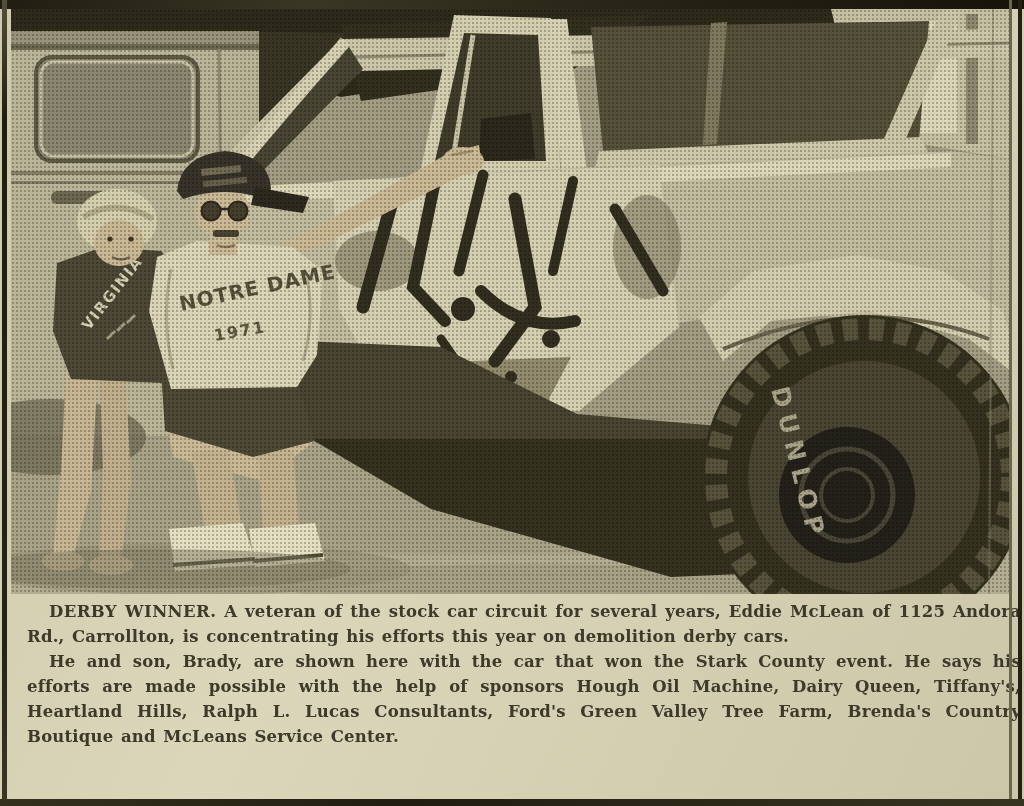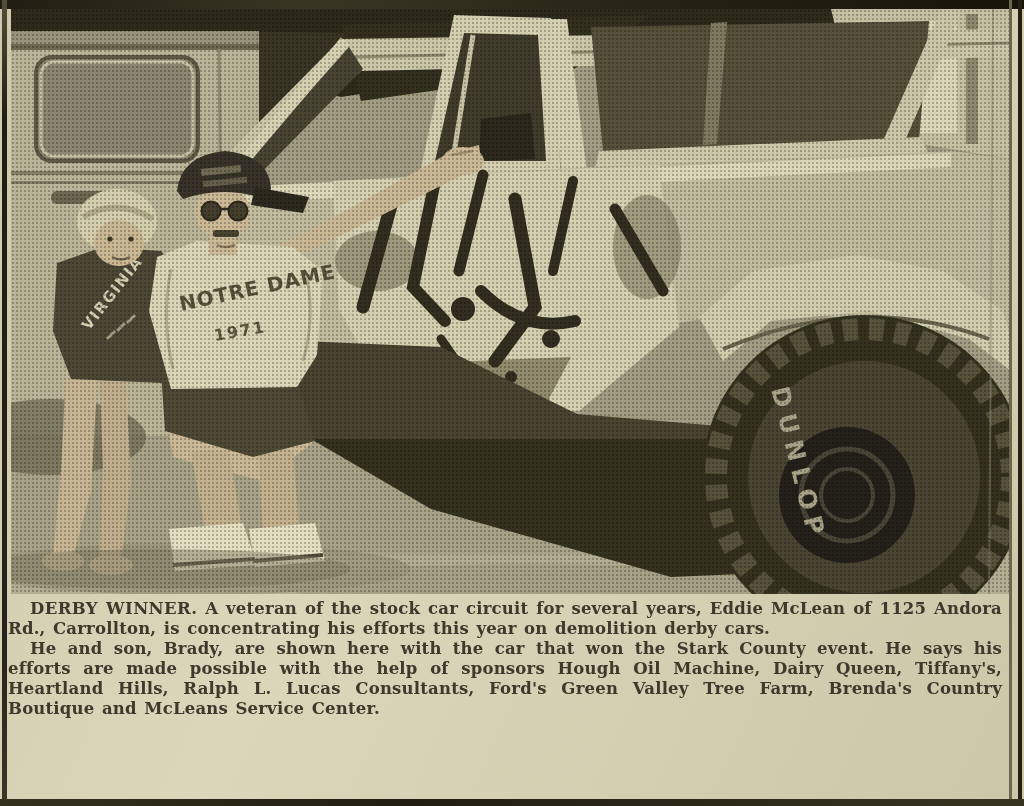--- a/index.html
+++ b/index.html
@@ -31,23 +31,23 @@
   
   .halftone{
     position:absolute;left:0;top:0;width:1000px;height:585px;pointer-events:none;
     background-image:
       radial-gradient(rgba(46,42,28,.28) 1px, rgba(0,0,0,0) 1.5px),
       repeating-linear-gradient(45deg, rgba(58,53,36,.05) 0 1px, rgba(0,0,0,0) 1px 3px);
     background-size:4px 4px, 6px 6px;
     mix-blend-mode:multiply;
   }
   .caption{
-    position:absolute;left:8px;top:599px;width:994px;
+    position:absolute;left:27px;top:599px;width:994px;
     color:#3d392b;
-    font-size:16.5px;line-height:20px;font-weight:bold;
+    font-size:16.5px;line-height:25px;font-weight:bold;
     text-align:justify;
     letter-spacing:.2px;word-spacing:1.5px;
   }
   .caption p{margin:0;text-indent:22px;}
   .caption .lead{letter-spacing:.4px;}
 </style>
 </head>
 <body>
 
 <div class="paper-tone"></div>

